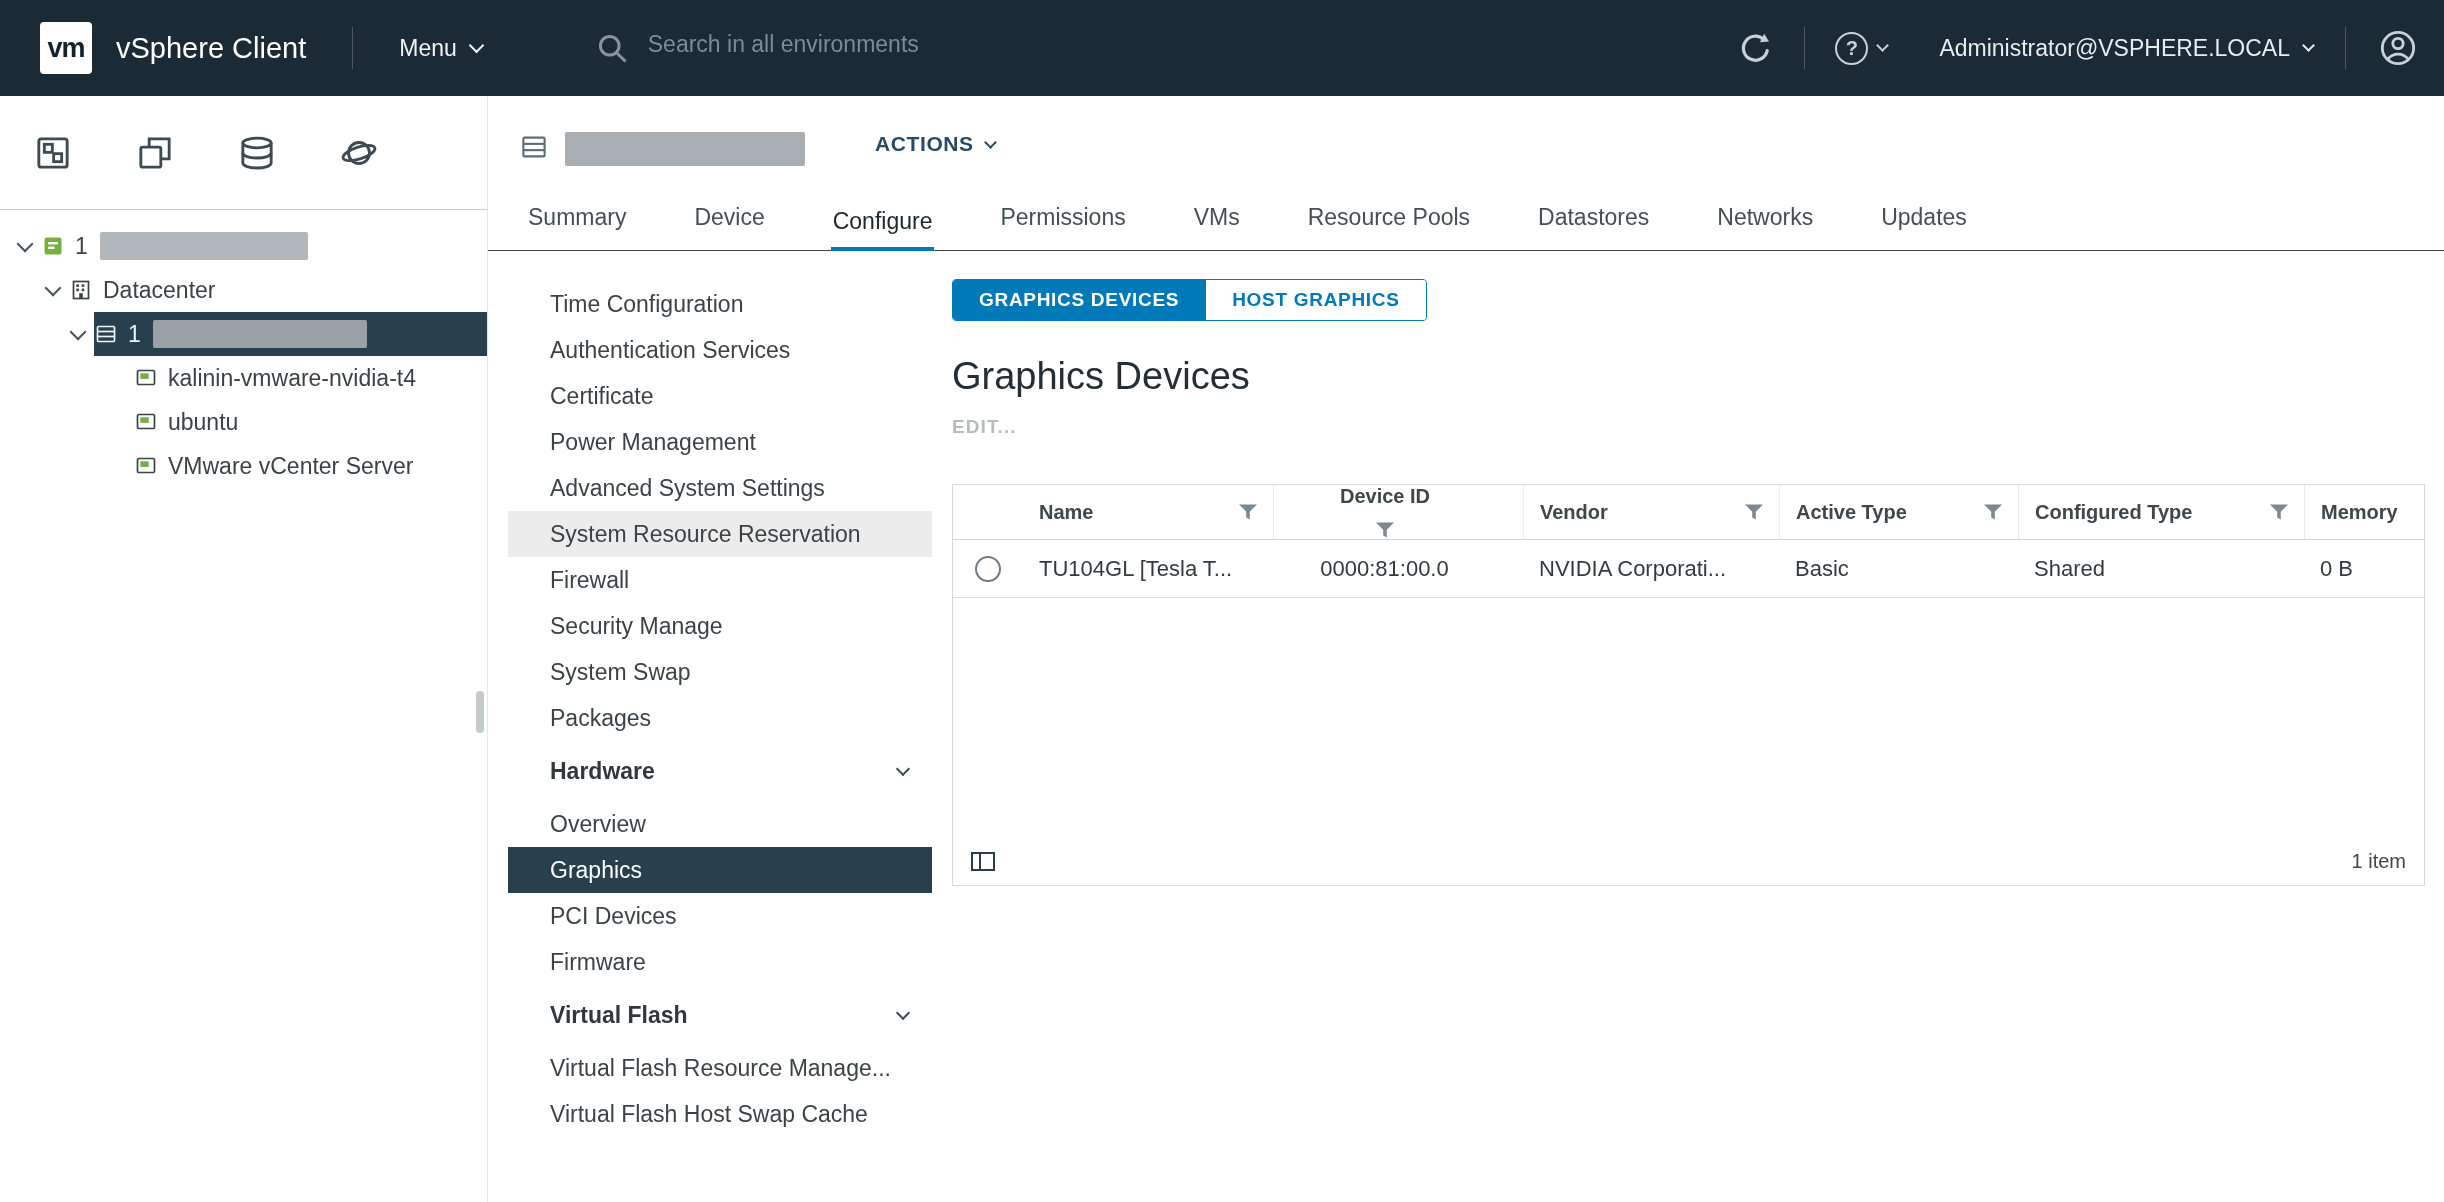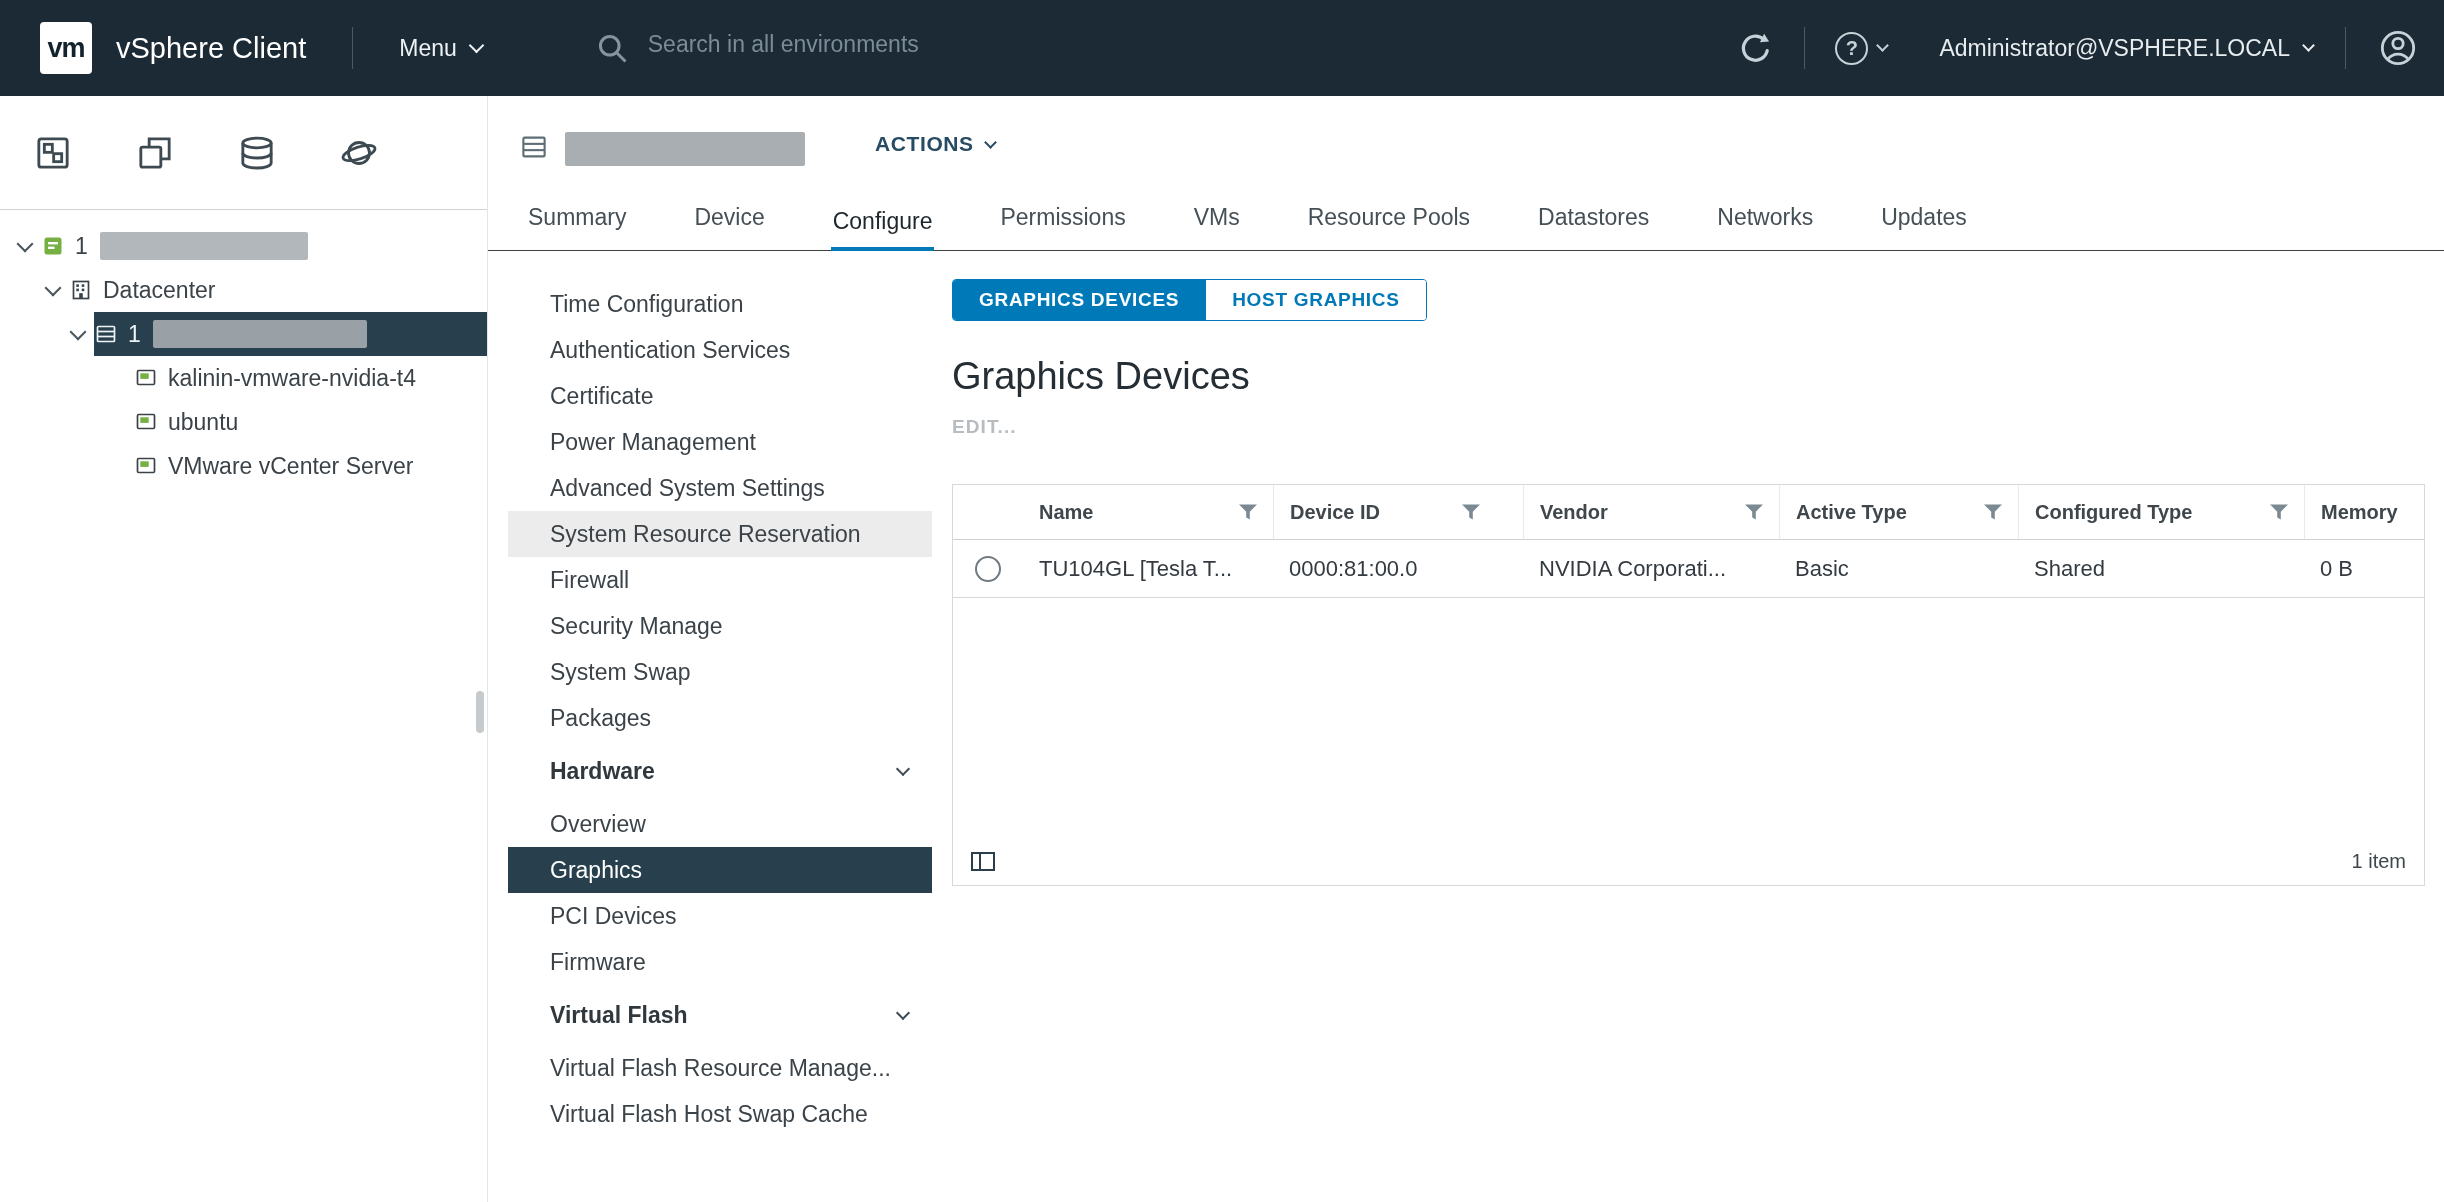--- a/index.html
+++ b/index.html
@@ -86,21 +86,21 @@
   .page-title { font-size:38px; font-weight:300; color:#252e34; margin-top:34px; }
   .edit-btn { margin-top:18px; font-size:19px; font-weight:700; letter-spacing:1.1px; color:#b7bcc0; }
   
   .grid { margin-top:46px; border:1px solid #d6dade; }
   .g-head { display:flex; height:55px; border-bottom:1px solid #ccd2d6; align-items:stretch;
             font-size:20px; font-weight:700; color:#3f474c; }
   .g-cell { display:flex; align-items:center; padding:0 16px; }
   .g-head .g-cell { justify-content:space-between; }
   .g-head .hb { border-left:1px solid #e8ebed; }
   .c-radio { width:70px; justify-content:center; padding:0; }
-  .c-name { width:250px; } .c-devid { width:223px; } .c-vendor { width:256px;margin-left:27px; }
+  .c-name { width:250px; } .c-devid { width:223px;flex-direction:column; } .c-vendor { width:256px;margin-left:27px; }
   .c-active { width:239px; } .c-conf { width:286px; } .c-mem { flex:1; }
   .funnel { width:18px; height:18px; background:#7b8a92; flex:0 0 auto;
             clip-path:polygon(0% 8%,100% 8%,60% 48%,60% 92%,40% 80%,40% 48%); }
   .g-row { display:flex; height:58px; align-items:center; border-bottom:1px solid #d6dade;
            font-size:22px; color:#333b41; }
   .radio { width:26px; height:26px; border:2px solid #707a80; border-radius:50%; background:#fff; }
   .g-spacer { height:240px; }
   .g-foot { height:47px; display:flex; align-items:center; justify-content:space-between; padding:0 18px; }
   .cols-icon { width:24px; height:19px; border:2px solid #2c3e4a; position:relative; }
   .cols-icon::before { content:""; position:absolute; left:6px; top:0; bottom:0; width:2px; background:#2c3e4a; }

